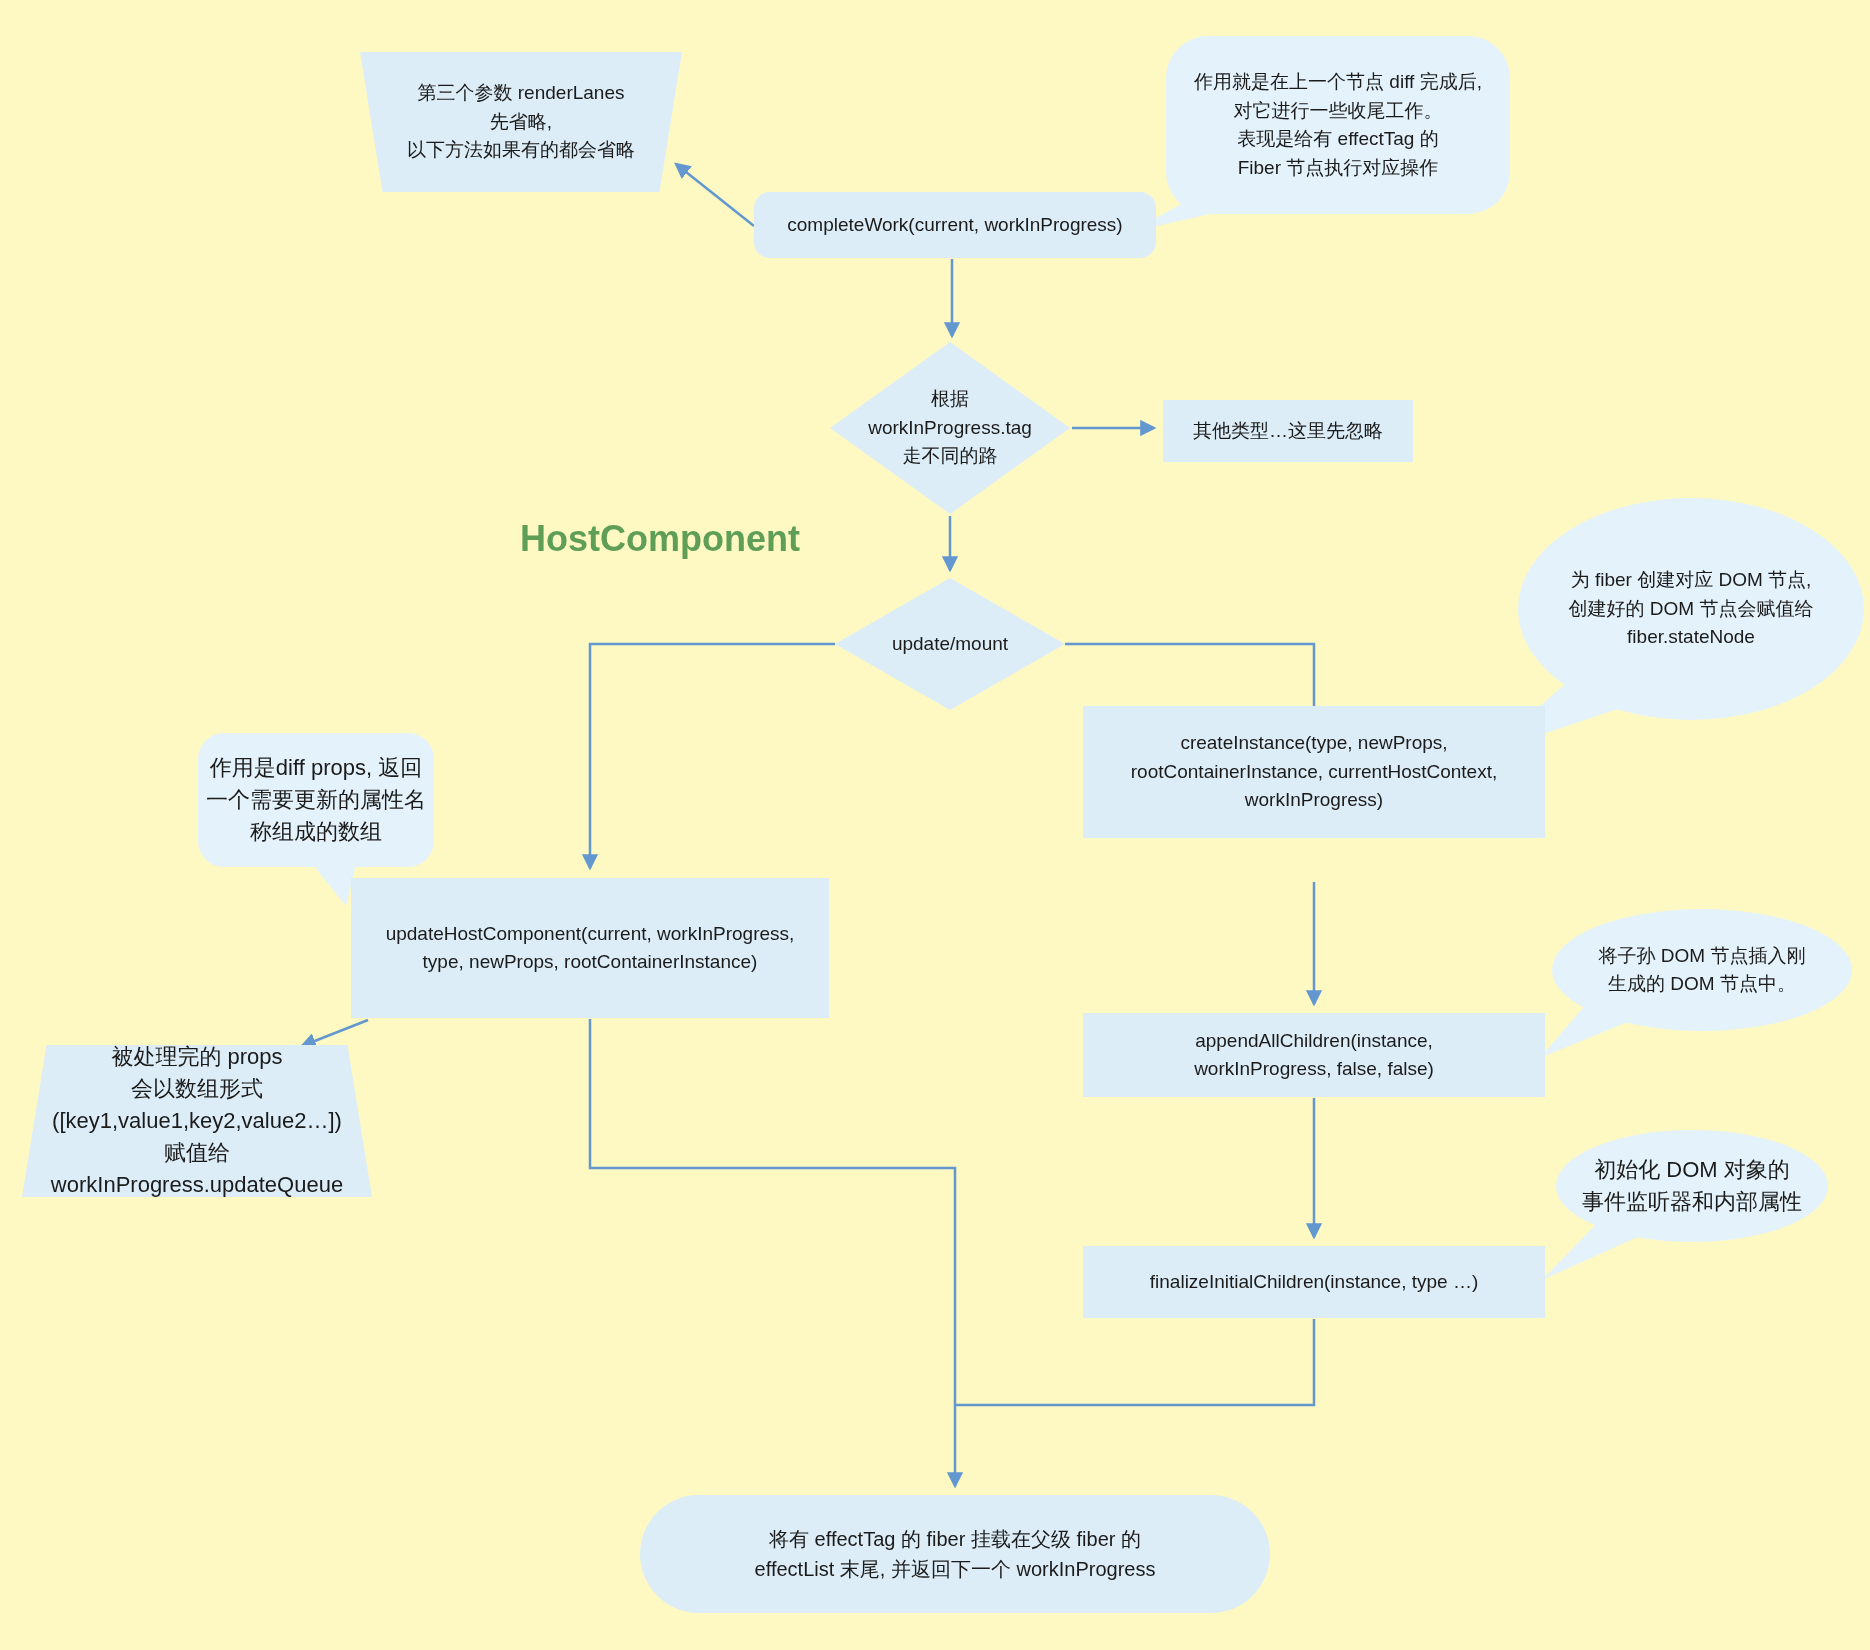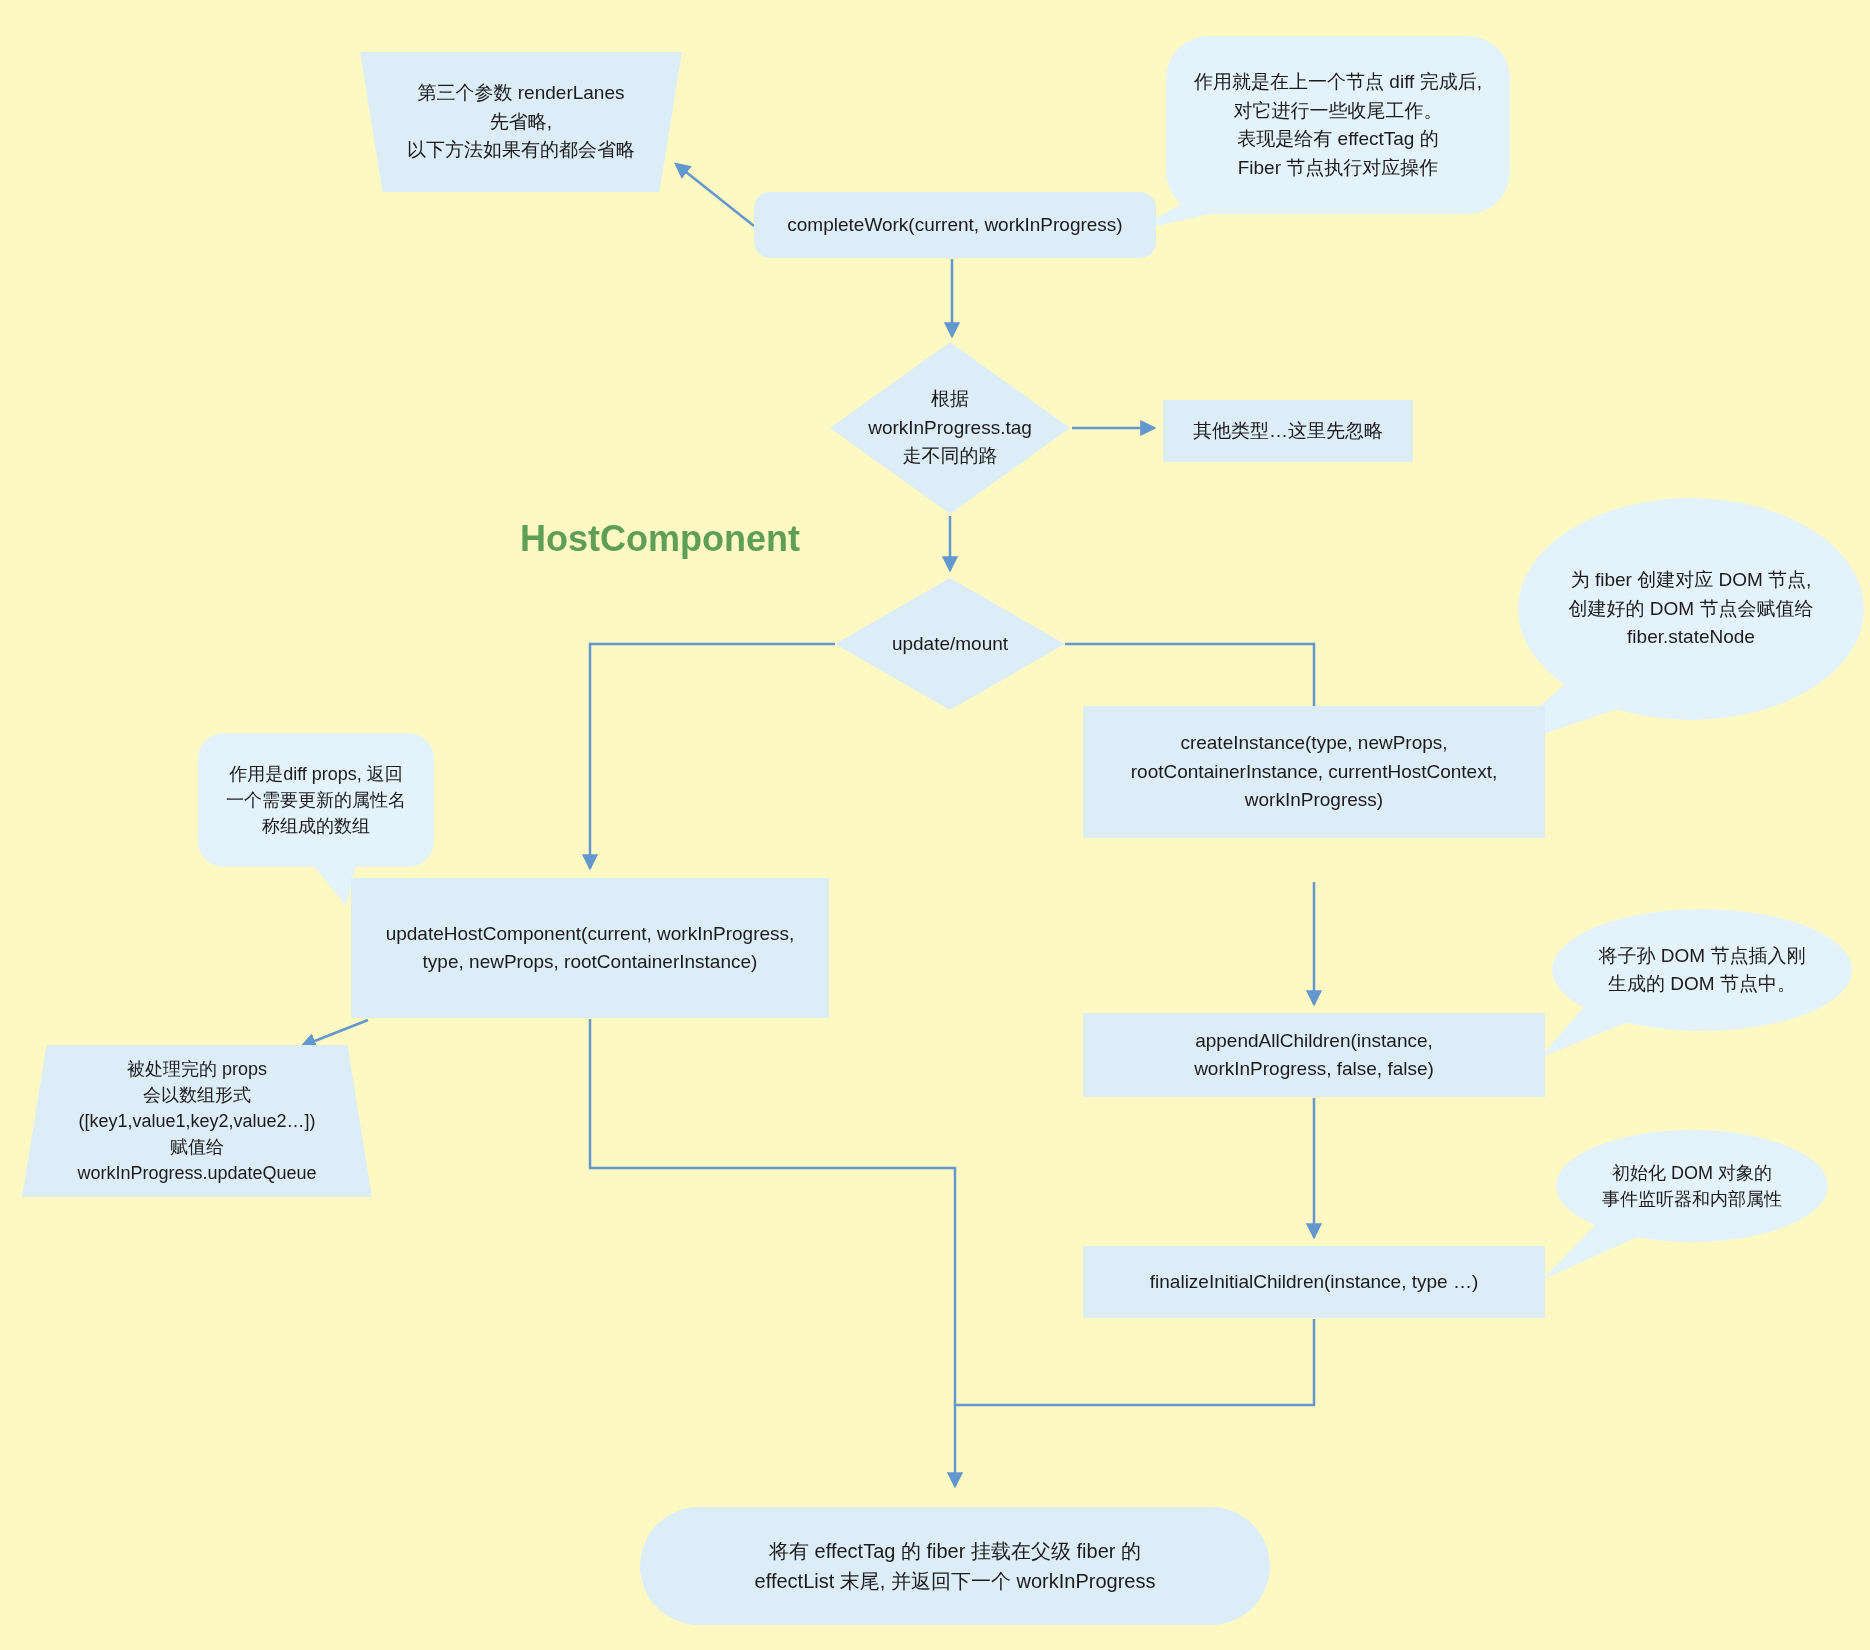--- a/index.html
+++ b/index.html
@@ -7,30 +7,30 @@
   body { font-family:"Liberation Sans","DejaVu Sans",sans-serif; color:#1b1b1b; }
   .canvas { position:relative; width:1870px; height:1650px; background:#fef9c3; overflow:hidden; }
   svg.wires { position:absolute; left:0; top:0; width:1870px; height:1650px; pointer-events:none; }
   .node, .bubble {
     position:absolute; display:flex; align-items:center; justify-content:center;
     text-align:center; font-size:19px; line-height:1.5; color:#1b1b1b;
   }
   .node { background:#dcedf8; }
   .bubble { background:#e4f2fb;text-align:center; }
   .rounded { border-radius:16px; }
-  .pill { border-radius:60px;margin-top:12px; }
+  .pill { border-radius:60px; }
   .bubble-round { border-radius:42px; }
   .bubble-soft { border-radius:26px; }
   .ellipse { border-radius:50%; }
   .diamond { clip-path:polygon(50% 0,100% 50%,50% 100%,0 50%); }
   .trap-down { clip-path:polygon(0 0,100% 0,93% 100%,7% 100%); }
   .trap-up { clip-path:polygon(7% 0,93% 0,100% 100%,0 100%); }
   .txt { white-space:pre-line; width:100%; padding:0 8px; }
   .green-label { position:absolute; color:#5f9e57; font-weight:bold; font-size:36px; text-align:left; }
-  .small { font-size:18px; line-height:1.45; }
+  .small { font-size:22px; line-height:1.45; }
 </style>
 </head>
 <body>
 
 <div class="canvas">
 
   <svg class="wires" viewBox="0 0 1870 1650">
     <defs>
       <marker id="arr" viewBox="0 0 10 10" refX="8.5" refY="5" markerWidth="6.5" markerHeight="6.5" orient="auto-start-reverse">
         <path d="M0,0 L10,5 L0,10 z" fill="#6297cf"></path>

